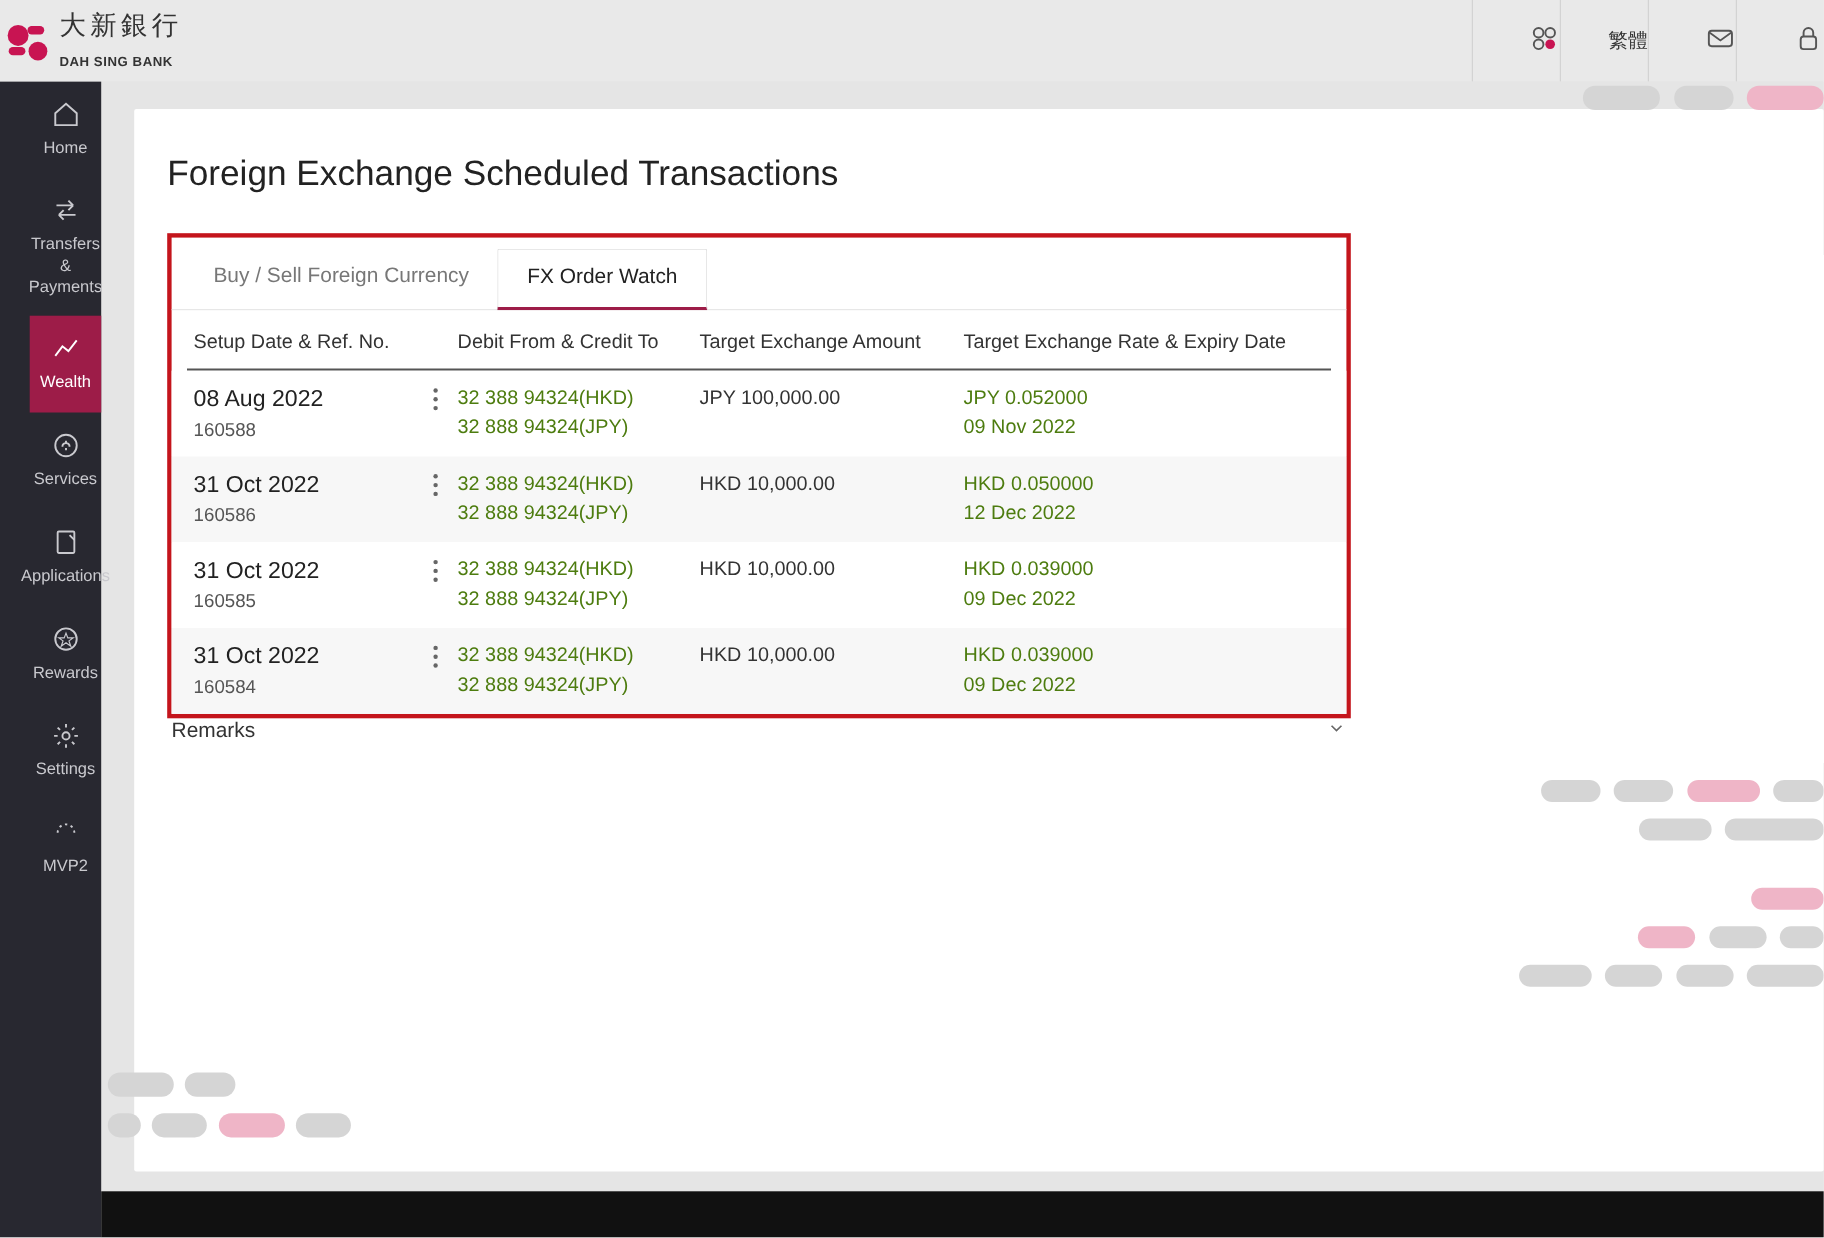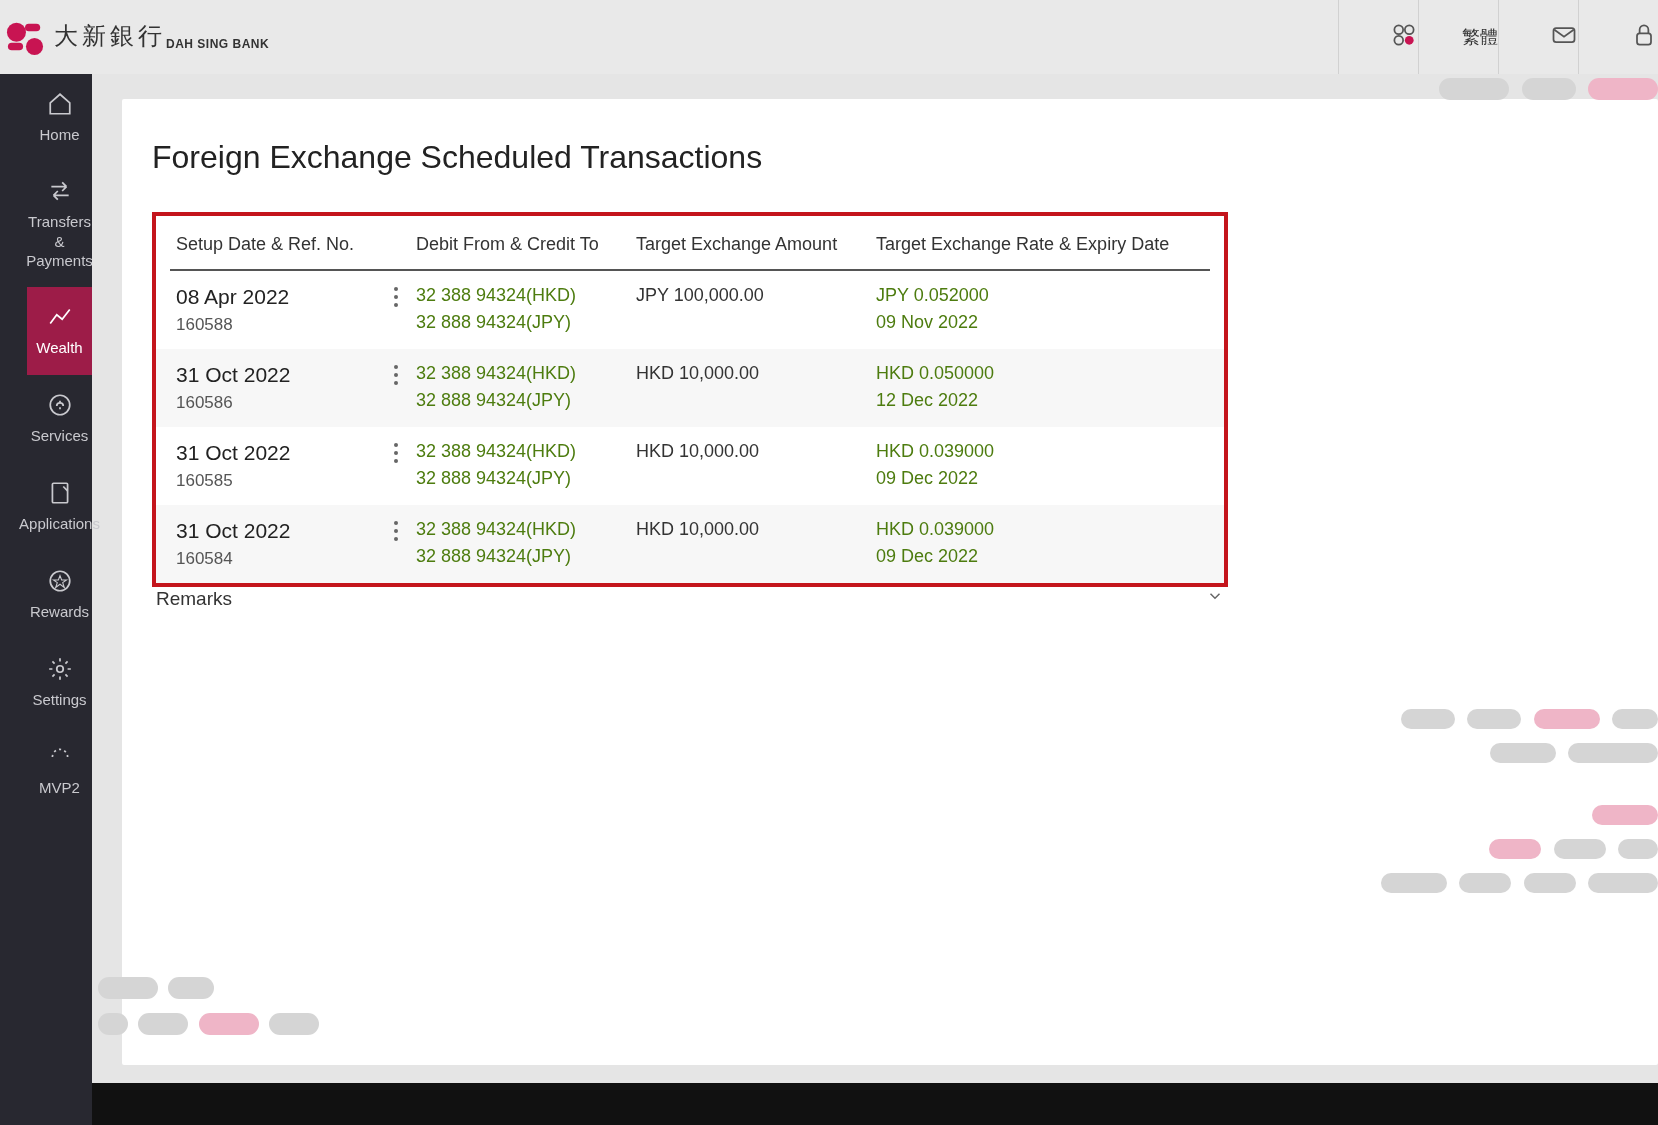--- a/index.html
+++ b/index.html
@@ -29,21 +29,21 @@
     display: flex;
     align-items: center;
     gap: 10px;
     padding-left: 6px;
   }
   .logo-mark {
     width: 38px; height: 38px;
     position: relative;
   }
   .logo-mark svg { width: 100%; height: 100%; }
-  .logo-text { display: flex; flex-direction: row; line-height: 1; color:#333; }
+  .logo-text { display: flex; flex-direction: column; line-height: 1; color:#333; }
   .logo-text .cn { font-size: 24px; font-weight: 500; letter-spacing: 4px; }
   .logo-text .en { font-size: 12px; font-weight: 600; letter-spacing: .5px; margin-top: 14px; }
 
   .header-right { display: flex; height: 100%; align-items: stretch; }
   .hdr-btn {
     width: 80px;
     display: flex;
     align-items: center;
     justify-content: flex-end;
     border-left: 1px solid #d1d1d1;
@@ -328,33 +328,41 @@
       <span class="pill pg" style="width:50px;height:22px; margin-left:6px;"></span>
       <span class="pill pk" style="width:60px;height:22px; margin-left:6px;"></span>
       <span class="pill pg" style="width:50px;height:22px; margin-left:6px;"></span>
     </div>
   </div>
 
   <div class="card">
     <h1 class="page-title">Foreign Exchange Scheduled Transactions</h1>
 
     <div class="annot-box">
+      <div class="tabs">
+        <div class="tab">
+          <span>Buy / Sell Foreign Currency</span>
+        </div>
+        <div class="tab active">
+          <span>FX Order Watch</span>
+        </div>
+      </div>
 
       <div class="tbl">
         <div class="thead">
           <div>Setup Date &amp; Ref. No.</div>
           <div></div>
           <div>Debit From &amp; Credit To</div>
           <div>Target Exchange Amount</div>
           <div>Target Exchange Rate &amp; Expiry Date</div>
         </div>
         <div class="tbody" id="tbody">
             <div class="trow">
     <div class="c1">
-      <div class="d1">08 Apr 2022</div>
+      <div class="d1">08 Aug 2022</div>
       <div class="d2">160588</div>
     </div>
     <div class="c-menu">
       <svg viewBox="0 0 6 24">
                   <circle cx="3" cy="4" r="2" fill="#666"></circle>
                   <circle cx="3" cy="12" r="2" fill="#666"></circle>
                   <circle cx="3" cy="20" r="2" fill="#666"></circle>
                 </svg>
     </div>
     <div class="c3">

